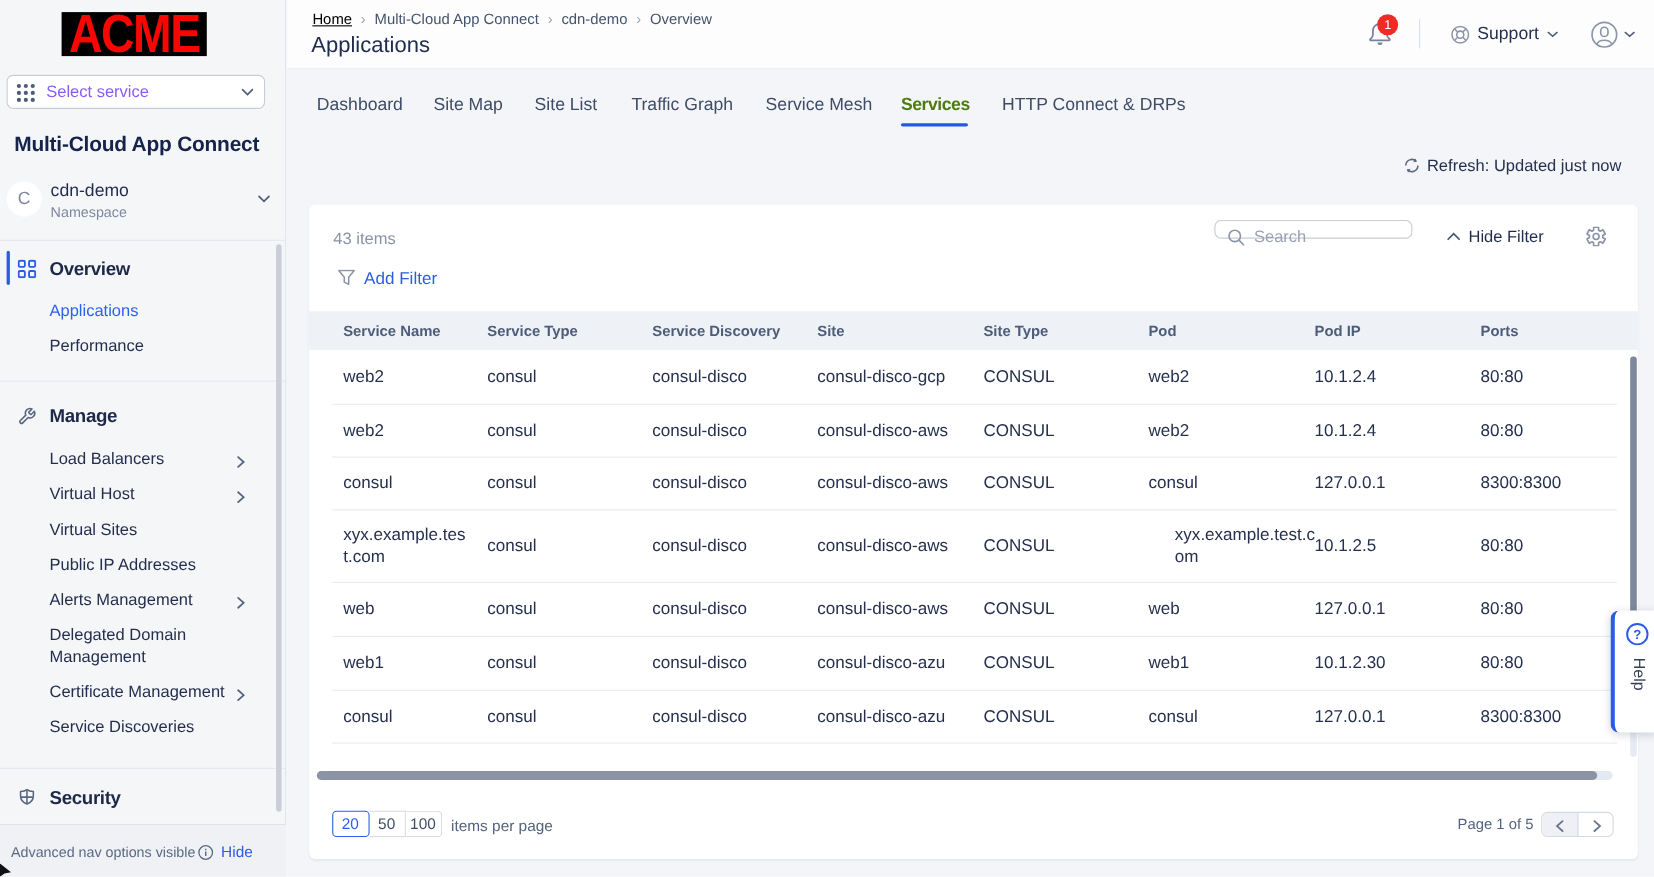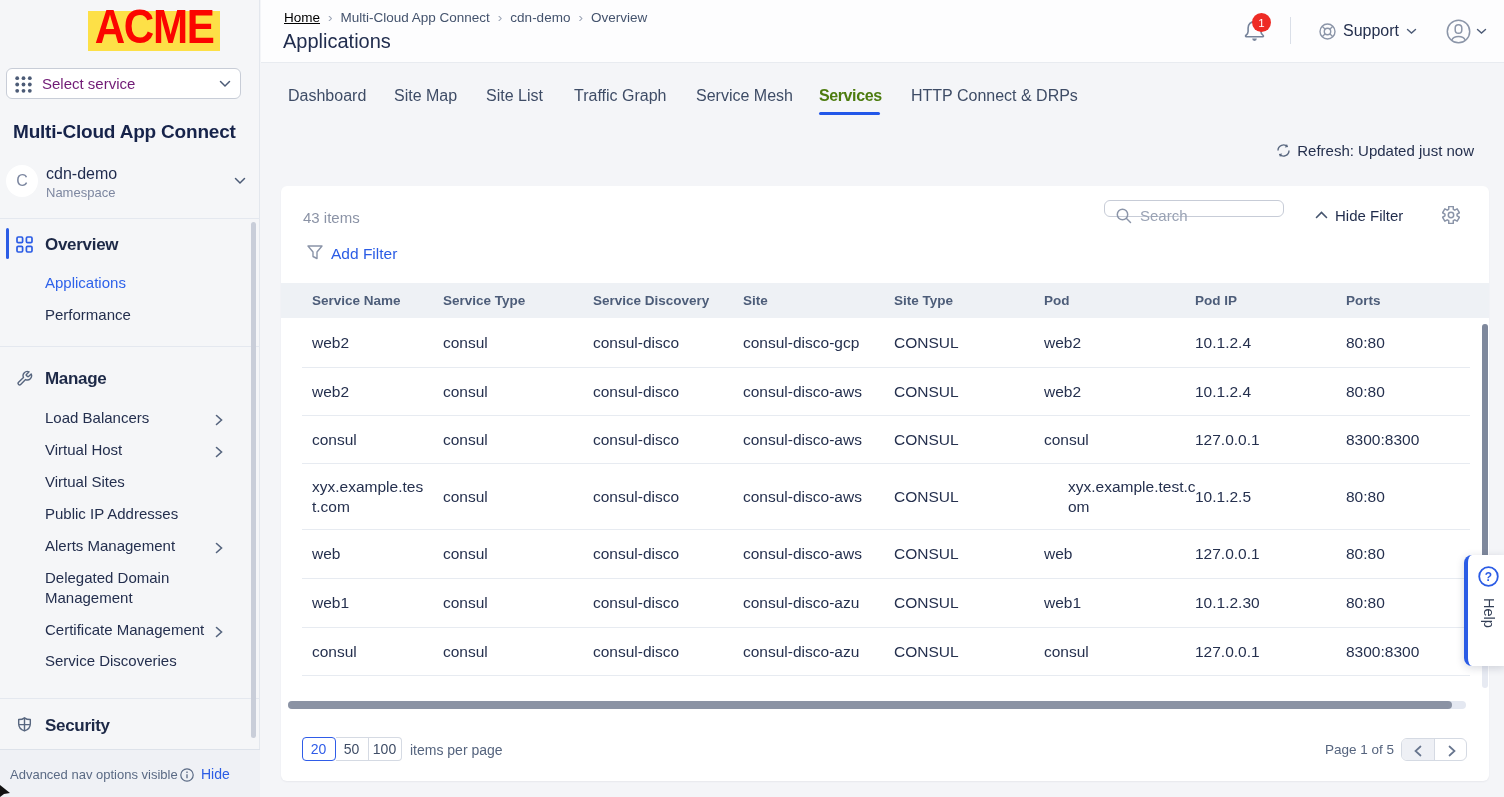--- a/index.html
+++ b/index.html
@@ -3,24 +3,24 @@
 <meta charset="utf-8">
 <style>
   * { margin:0; padding:0; box-sizing:border-box; }
   html,body { width:1504px; height:797px; overflow:hidden; }
   body { font-family:"Liberation Sans", sans-serif; background:#f4f5f8; position:relative; color:#25304e; }
   .abs { position:absolute; }
   svg { display:block; }
 
   
   #sidebar { position:absolute; left:0; top:0; width:260px; height:797px; background:#f5f6f8; border-right:1px solid #e3e7ed; }
-  #logo { position:absolute; left:56px; top:11px; width:132px; height:40px; background:#fde047; display:flex; align-items:flex-end; justify-content:center;margin-left:32px; }
+  #logo { position:absolute; left:56px; top:11px; width:132px; height:40px; background:#000000; display:flex; align-items:center; justify-content:center; }
   #logo span { color:#fb0500; font-weight:bold; font-size:49px; letter-spacing:-1.5px; line-height:1; transform:scaleX(0.86); }
   #selsvc { position:absolute; left:6px; top:68px; width:235px; height:31px; background:#fff; border:1px solid #c8cdd7; border-radius:6px; }
-  #selsvc .txt { position:absolute; left:35px; top:6px; font-size:15px; color:#701a75; }
+  #selsvc .txt { position:absolute; left:35px; top:6px; font-size:15px; color:#8b5cf6; }
   #mcac { position:absolute; left:13px; top:121px; font-size:19px; font-weight:bold; color:#16234a; letter-spacing:-0.2px; }
   #avatar { position:absolute; left:6px; top:165px; width:32px; height:32px; border-radius:50%; background:#fff; color:#7c87a0; font-size:16px; display:flex; align-items:center; justify-content:center; }
   #nsname { position:absolute; left:46px; top:165px; font-size:16px; color:#1f2b4d; }
   #nslabel { position:absolute; left:46px; top:185px; font-size:13px; color:#7d87a0; }
   .sdiv { position:absolute; left:0; width:260px; height:1px; background:#e4e8ef; }
   #activebar { position:absolute; left:6px; top:228px; width:3px; height:31px; background:#2b5ce5; border-radius:2px; }
   .navhead { position:absolute; left:45px; font-size:17px; font-weight:bold; color:#1d2947; letter-spacing:-0.3px; }
   .navitem { position:absolute; left:45px; font-size:15px; color:#242f4e; line-height:20px; }
   #sbscroll { position:absolute; left:251px; top:222px; width:5px; height:516px; background:#c9ced9; border-radius:3px; }
   #sbbottom { position:absolute; left:0; top:749px; width:260px; height:48px; background:#eff1f5; border-top:1px solid #dde2ea; }

